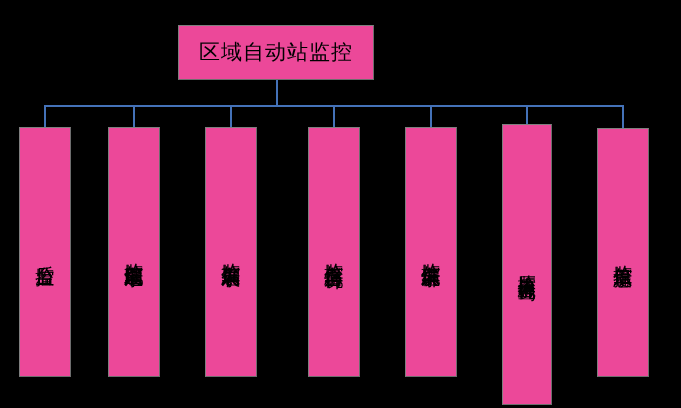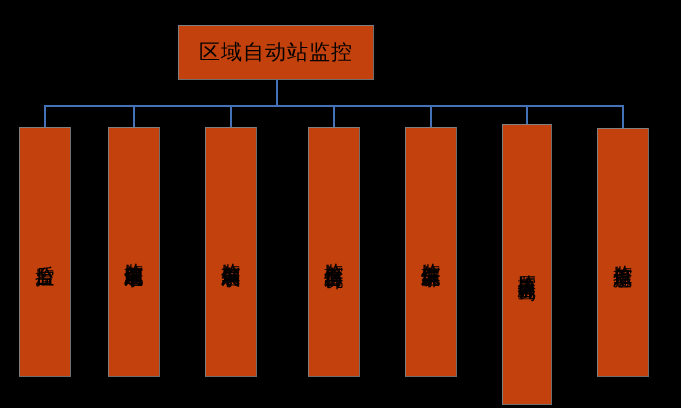--- a/index.html
+++ b/index.html
@@ -23,21 +23,21 @@
   .conn {
     position: absolute;
     background: #4472b8;
   }
   .conn-v { width: 2px; }
   .conn-h { height: 2px; }
 
   
   .node {
     position: absolute;
-    background: #c2410c;
+    background: #ec4899;
     border: 1px solid #7f7f7f;
     border-right-color: #6e6e6e;
     border-bottom-color: #6e6e6e;
     box-sizing: border-box;
     color: #000000;
     overflow: hidden;
   }
   .node-root {
     display: flex;
     align-items: center;

